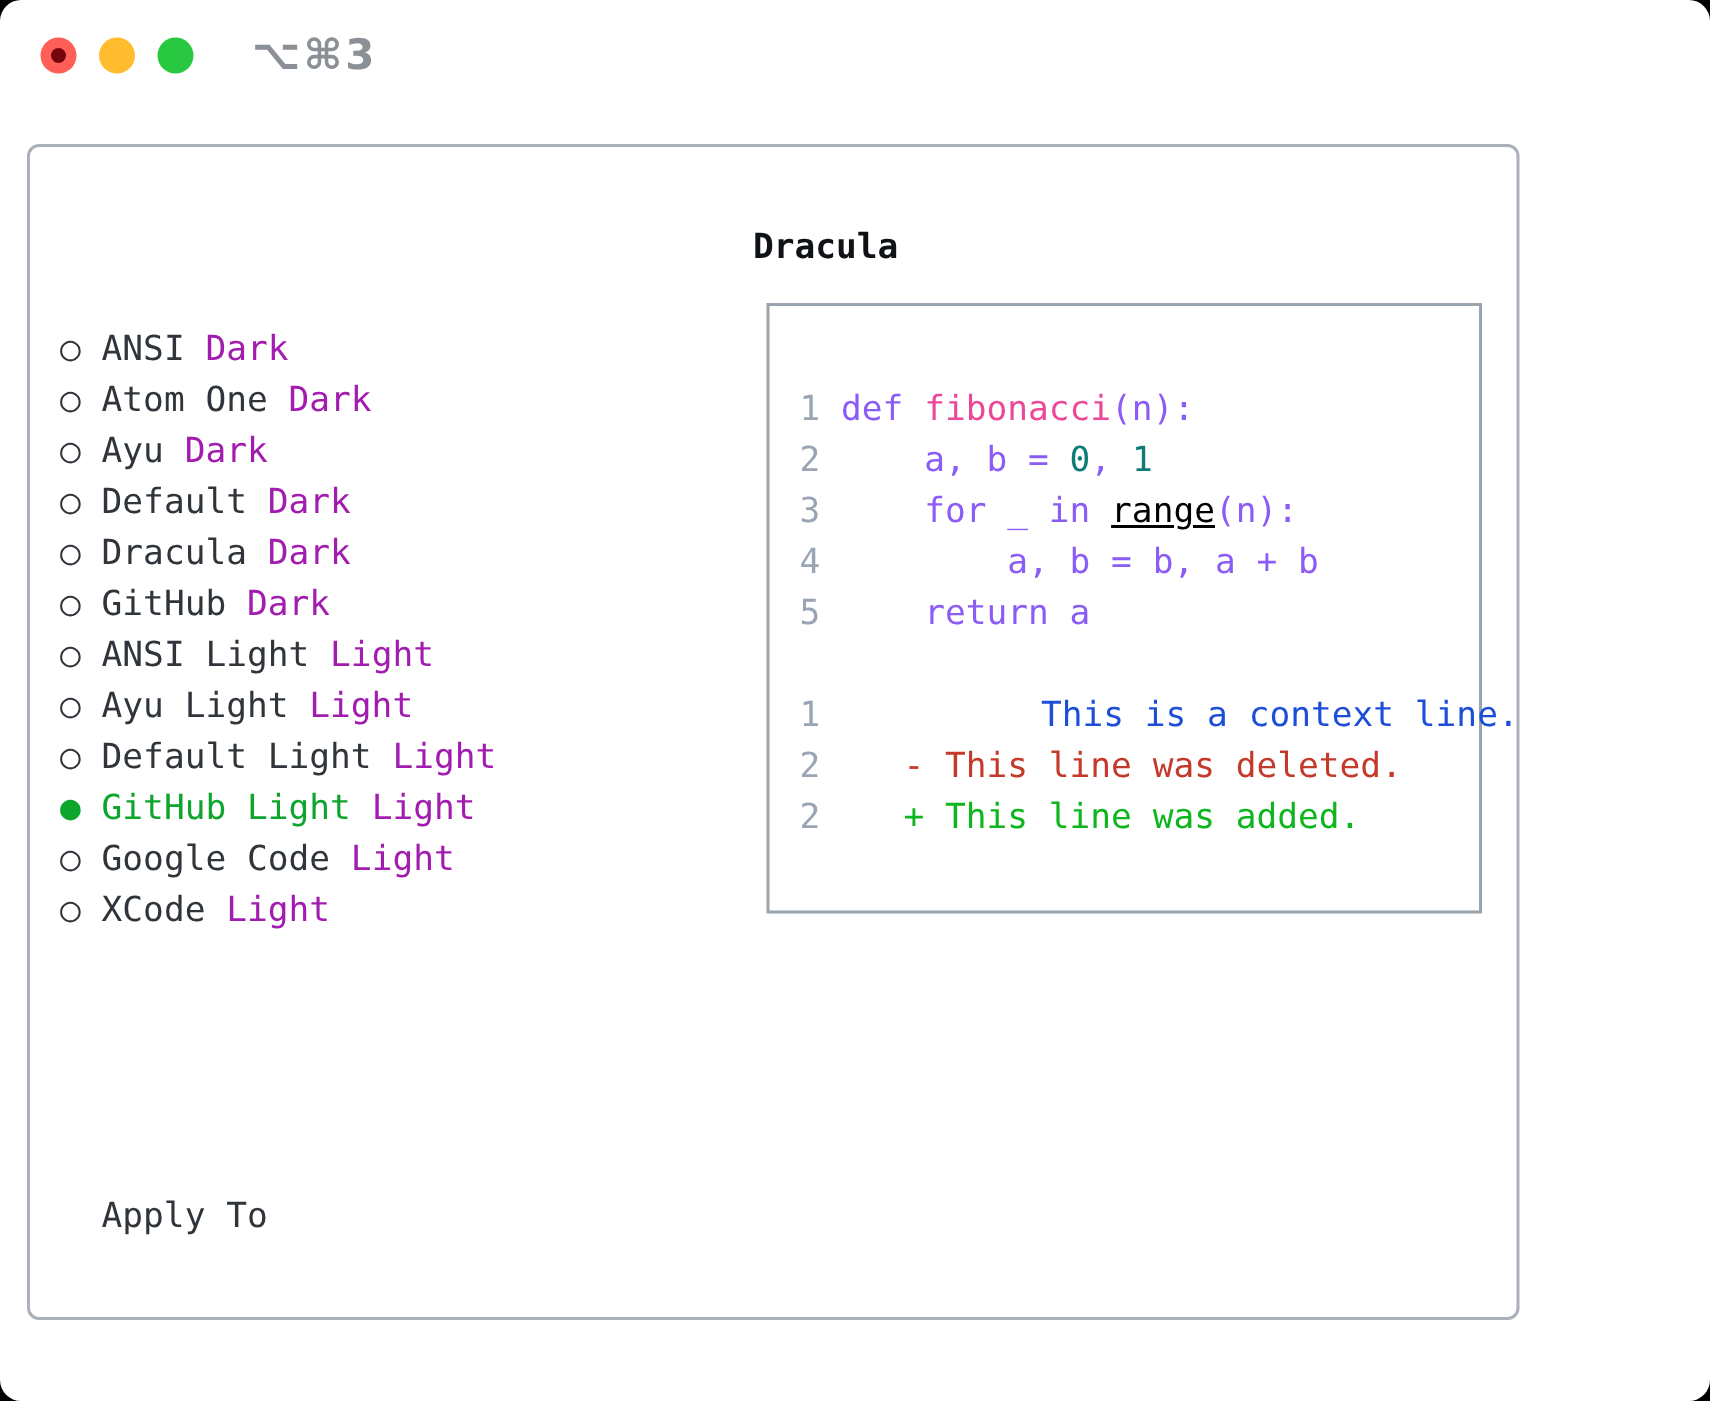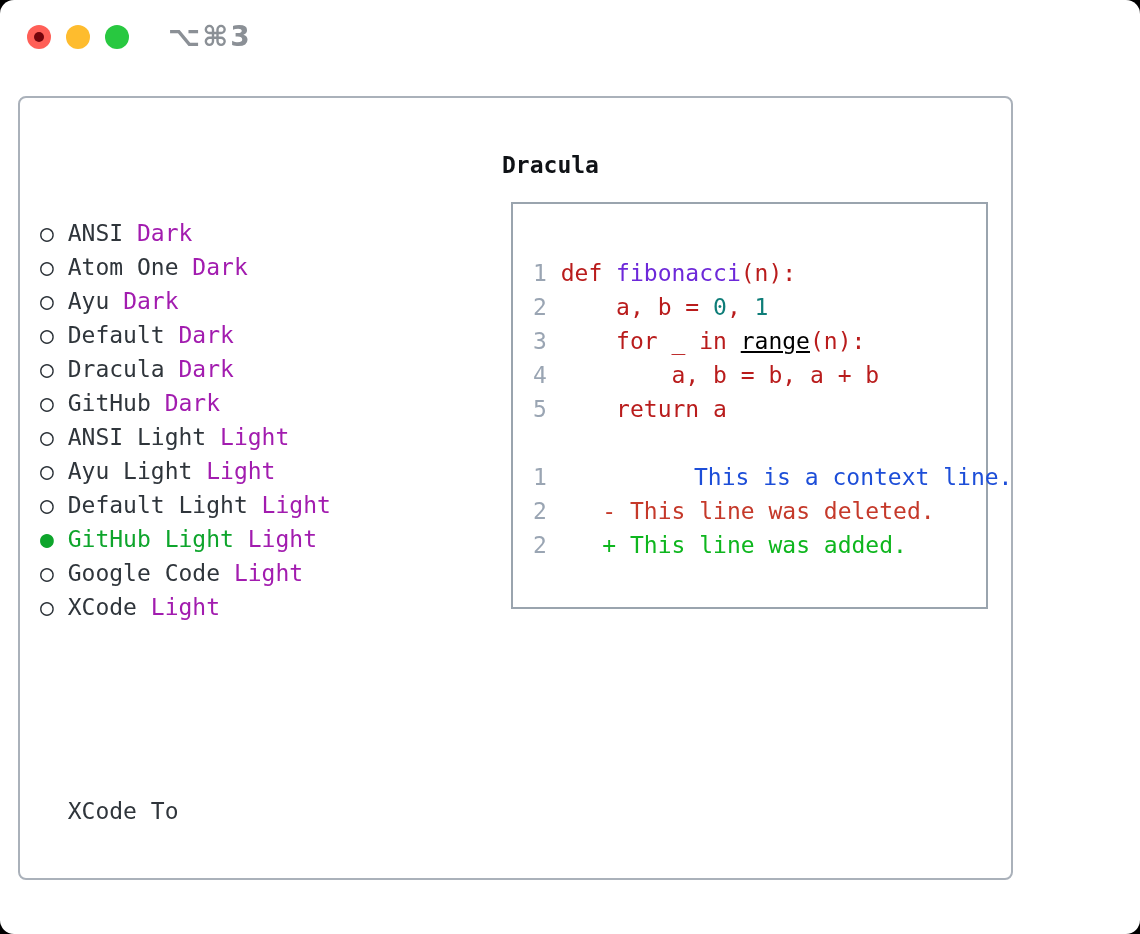--- a/index.html
+++ b/index.html
@@ -46,22 +46,22 @@
   .preview-title{
     position:absolute;left:482px;top:50px;
     font-weight:bold;color:#0f1216;height:34px;
   }
   .preview-box{
     position:absolute;left:491px;top:104px;width:477px;height:407px;
     border:2px solid #9aa4ae;box-sizing:border-box;background:#fff;
   }
   .preview-code{position:absolute;left:20px;top:52px;}
   .lnum{color:#9aa5b3;}
-  .tok-plain{color:#b91c1c;}
-  .tok-function{color:#6d28d9;}
+  .tok-plain{color:#8b5cf6;}
+  .tok-function{color:#ec4899;}
   .tok-number{color:#0e7d78;}
   .tok-builtin{color:#000000;text-decoration:underline;}
   .diff-context{color:#1d4ed8;margin-left:32px;}
   .diff-deleted{color:#c5392a;}
   .diff-added{color:#0eb61e;}
 </style>
 </head>
 <body>
 
 <div class="window">
@@ -71,21 +71,21 @@
     <div class="traffic yellow"></div>
     <div class="traffic green"></div>
     <div class="win-title">⌥⌘3</div>
   </div>
 
   <div class="panel">
 
     <div class="left-col">
       <div id="theme-items"><div class="line"><span>○</span> <span>ANSI</span> <span class="muted">Dark</span></div><div class="line"><span>○</span> <span>Atom One</span> <span class="muted">Dark</span></div><div class="line"><span>○</span> <span>Ayu</span> <span class="muted">Dark</span></div><div class="line"><span>○</span> <span>Default</span> <span class="muted">Dark</span></div><div class="line"><span>○</span> <span>Dracula</span> <span class="muted">Dark</span></div><div class="line"><span>○</span> <span>GitHub</span> <span class="muted">Dark</span></div><div class="line"><span>○</span> <span>ANSI Light</span> <span class="muted">Light</span></div><div class="line"><span>○</span> <span>Ayu Light</span> <span class="muted">Light</span></div><div class="line"><span>○</span> <span>Default Light</span> <span class="muted">Light</span></div><div class="line"><span class="sel-green">●</span> <span class="sel-green">GitHub Light</span> <span class="muted">Light</span></div><div class="line"><span>○</span> <span>Google Code</span> <span class="muted">Light</span></div><div class="line"><span>○</span> <span>XCode</span> <span class="muted">Light</span></div></div>
       <div class="line"> </div>
-      <div class="line">  <span>XCode To</span></div>
+      <div class="line">  <span>Apply To</span></div>
       
       
       
       
     </div>
 
     <div class="preview-title">Dracula</div>
 
     <div class="preview-box">
       <div class="preview-code" id="preview-code"><div class="line"><span class="lnum">1</span> <span class="tok-plain">def </span><span class="tok-function">fibonacci</span><span class="tok-plain">(n):</span></div><div class="line"><span class="lnum">2</span> <span class="tok-plain">    a, b = </span><span class="tok-number">0</span><span class="tok-plain">, </span><span class="tok-number">1</span></div><div class="line"><span class="lnum">3</span> <span class="tok-plain">    for _ in </span><span class="tok-builtin">range</span><span class="tok-plain">(n):</span></div><div class="line"><span class="lnum">4</span> <span class="tok-plain">        a, b = b, a + b</span></div><div class="line"><span class="lnum">5</span> <span class="tok-plain">    return a</span></div><div class="line"> </div><div class="line"><span class="lnum">1</span>    <span class="diff-context"> </span> <span class="diff-context">This is a context line.</span></div><div class="line"><span class="lnum">2</span>    <span class="diff-deleted">-</span> <span class="diff-deleted">This line was deleted.</span></div><div class="line"><span class="lnum">2</span>    <span class="diff-added">+</span> <span class="diff-added">This line was added.</span></div></div>

